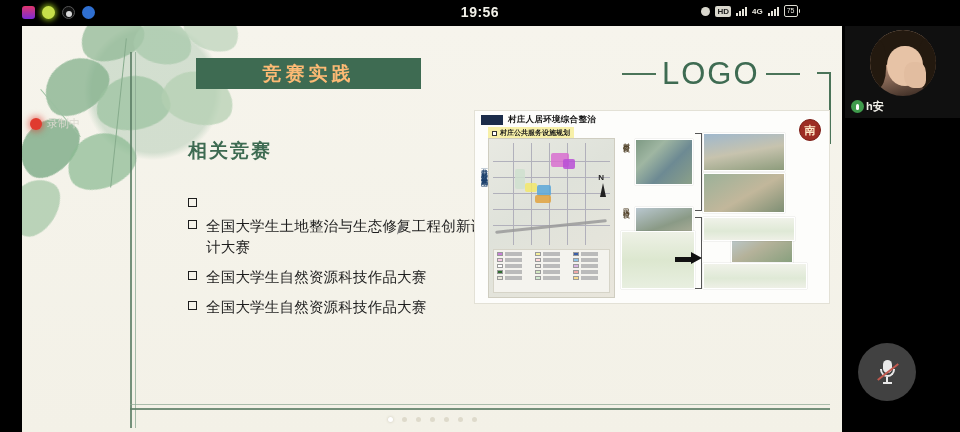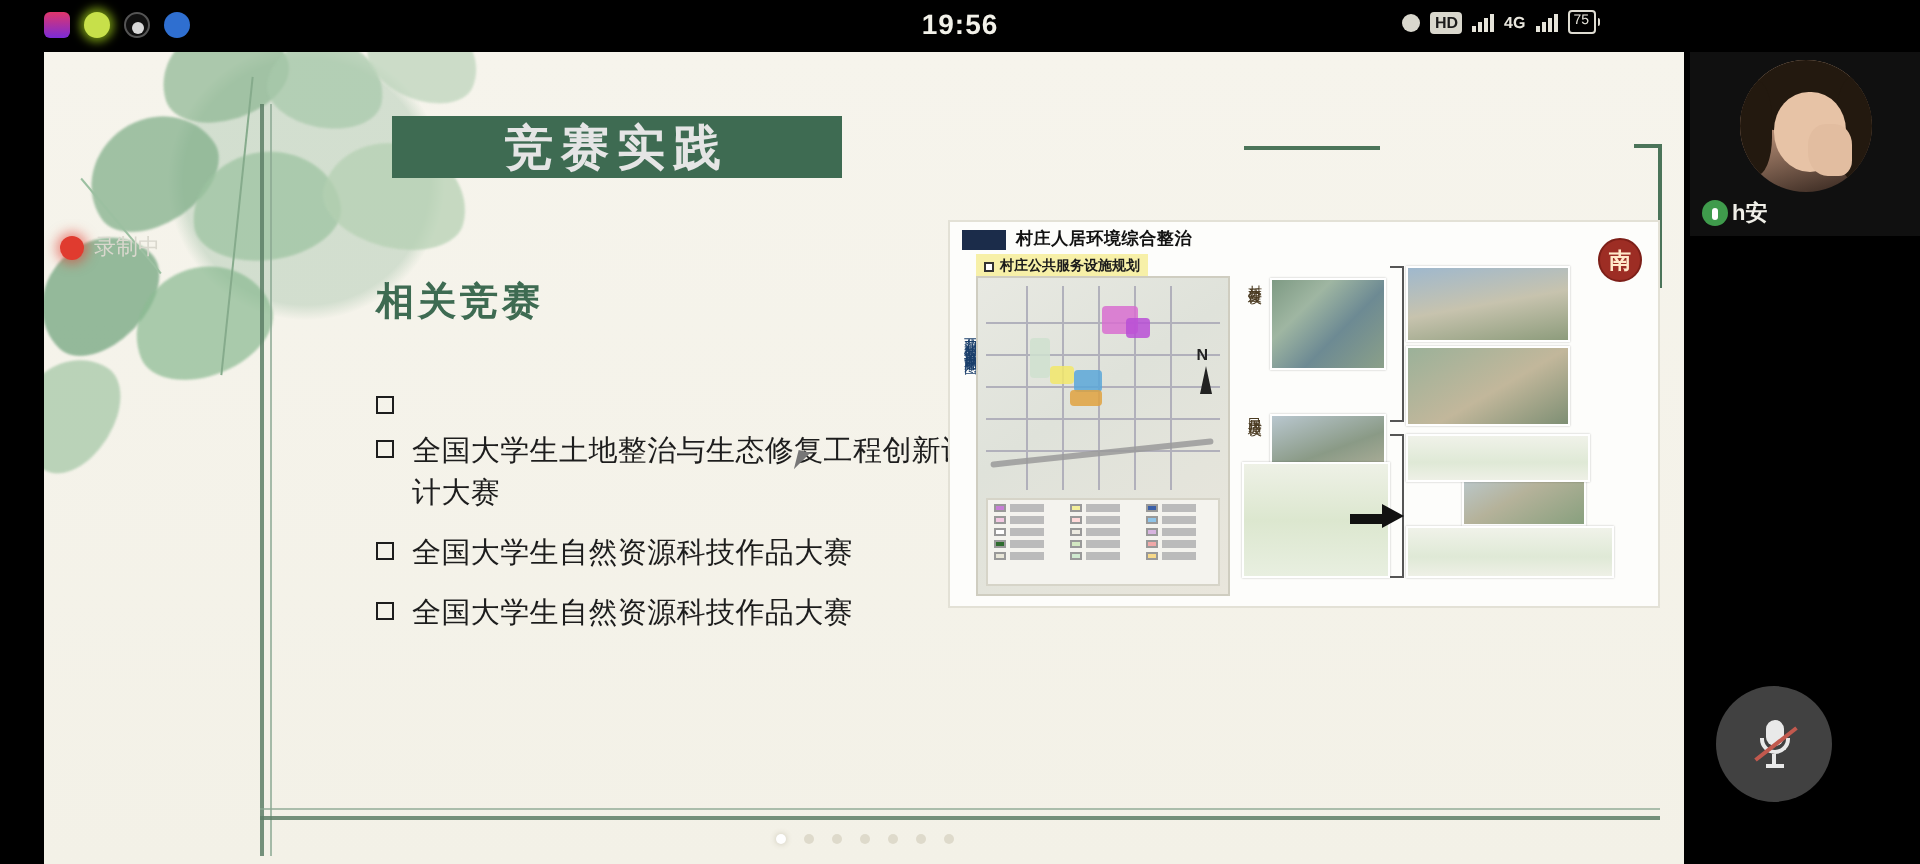--- a/index.html
+++ b/index.html
@@ -55,21 +55,21 @@
              background:#5d7f66; opacity:.85; }
   .frame-v2 { position:absolute; left:113px; top:26px; width:1px; height:376px;
               background:#8aa791; opacity:.75; }
   .frame-h { position:absolute; left:108px; bottom:22px; width:700px; height:2px;
              background:#5d7f66; opacity:.85; }
   .frame-h2 { position:absolute; left:108px; bottom:27px; width:700px; height:1px;
               background:#8aa791; opacity:.7; }
 
   .title-band { position:absolute; left:174px; top:32px; width:225px; height:31px;
                 background:#3e6b52; display:flex; align-items:center; justify-content:center; }
-  .title-band span { color:#e5e5e5; font-size:24px; font-weight:700; letter-spacing:4px; }
+  .title-band span { color:#fdba74; font-size:19px; font-weight:700; letter-spacing:4px; }
 
   .logo-wrap { position:absolute; left:600px; top:30px; width:215px; height:36px;
                display:flex; align-items:center; }
   .logo-line { height:1.5px; background:#4b7459; flex:0 0 34px; }
   .logo-text { color:#3e6b52; font-size:31px; font-weight:400; letter-spacing:2px;
                padding:0 6px; line-height:34px; }
   .logo-corner { position:absolute; left:795px; top:46px; width:14px; height:1.5px; background:#4b7459; }
   .logo-corner2 { position:absolute; left:807px; top:46px; width:1.5px; height:72px; background:#4b7459; }
 
   .subhead { position:absolute; left:166px; top:112px; color:#3e6b52;
@@ -220,20 +220,21 @@
     <div class="frame-v2"></div>
     <div class="frame-h"></div>
     <div class="frame-h2"></div>
 
     <div class="title-band">
       <span>竞赛实践</span>
     </div>
 
     <div class="logo-wrap">
       <div class="logo-line"></div>
+      <div class="logo-text">LOGO</div>
       <div class="logo-line"></div>
     </div>
     <div class="logo-corner"></div>
     <div class="logo-corner2"></div>
 
     <div class="subhead">相关竞赛</div>
 
     <div class="bullets">
       <div class="bullet">
         <span class="bx"></span>

